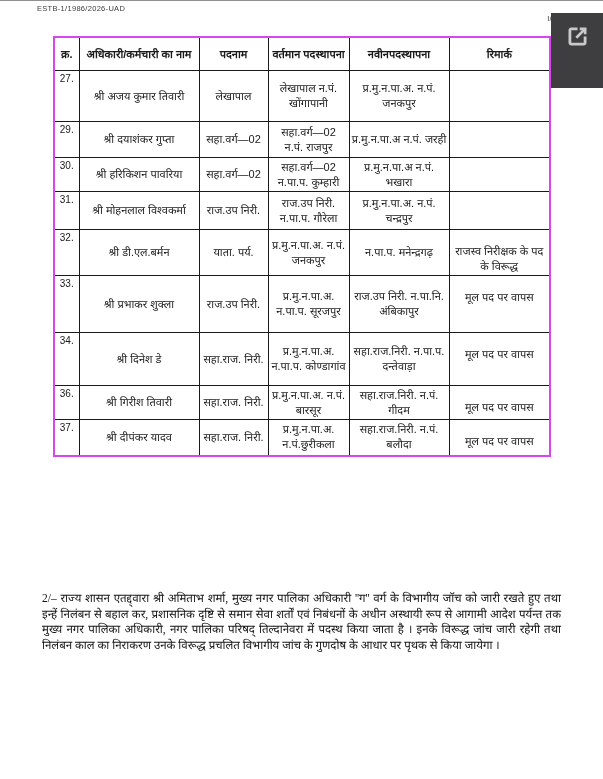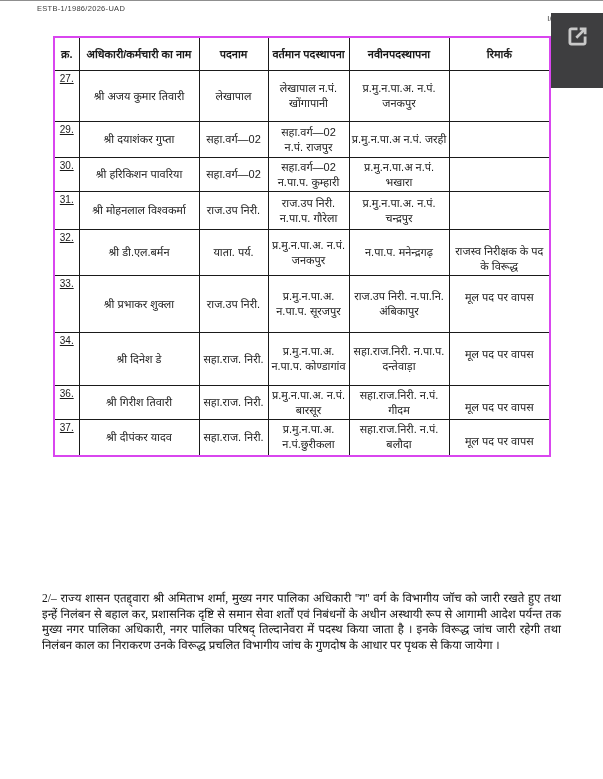--- a/index.html
+++ b/index.html
@@ -45,21 +45,21 @@
     text-align: center;
     font-size: 11px;
     line-height: 15px;
     overflow: hidden;
     word-break: break-word;
   }
   .doc-table thead tr.hdr th { height: 30px; font-weight: bold; vertical-align: middle; }
   .doc-table thead tr.nums th { height: 14px; font-weight: bold; font-size: 10px; line-height: 12px; }
   .doc-table tbody td { vertical-align: middle; }
   .doc-table tbody td.c-sno {
-    vertical-align: top; font-size: 10px; line-height: 12px; padding-top: 2px; text-decoration: underline;
+    vertical-align: top; font-size: 10px; line-height: 12px; padding-top: 2px;
   }
   .doc-table tbody td.c-remark { vertical-align: top; padding-top: 14px; }
 
   .order-paragraph {
     position: absolute; left: 42px; top: 591px;
     width: 519px;
     font-size: 11.5px;
     line-height: 15.6px;
     text-align: justify;
     color: #141414;

